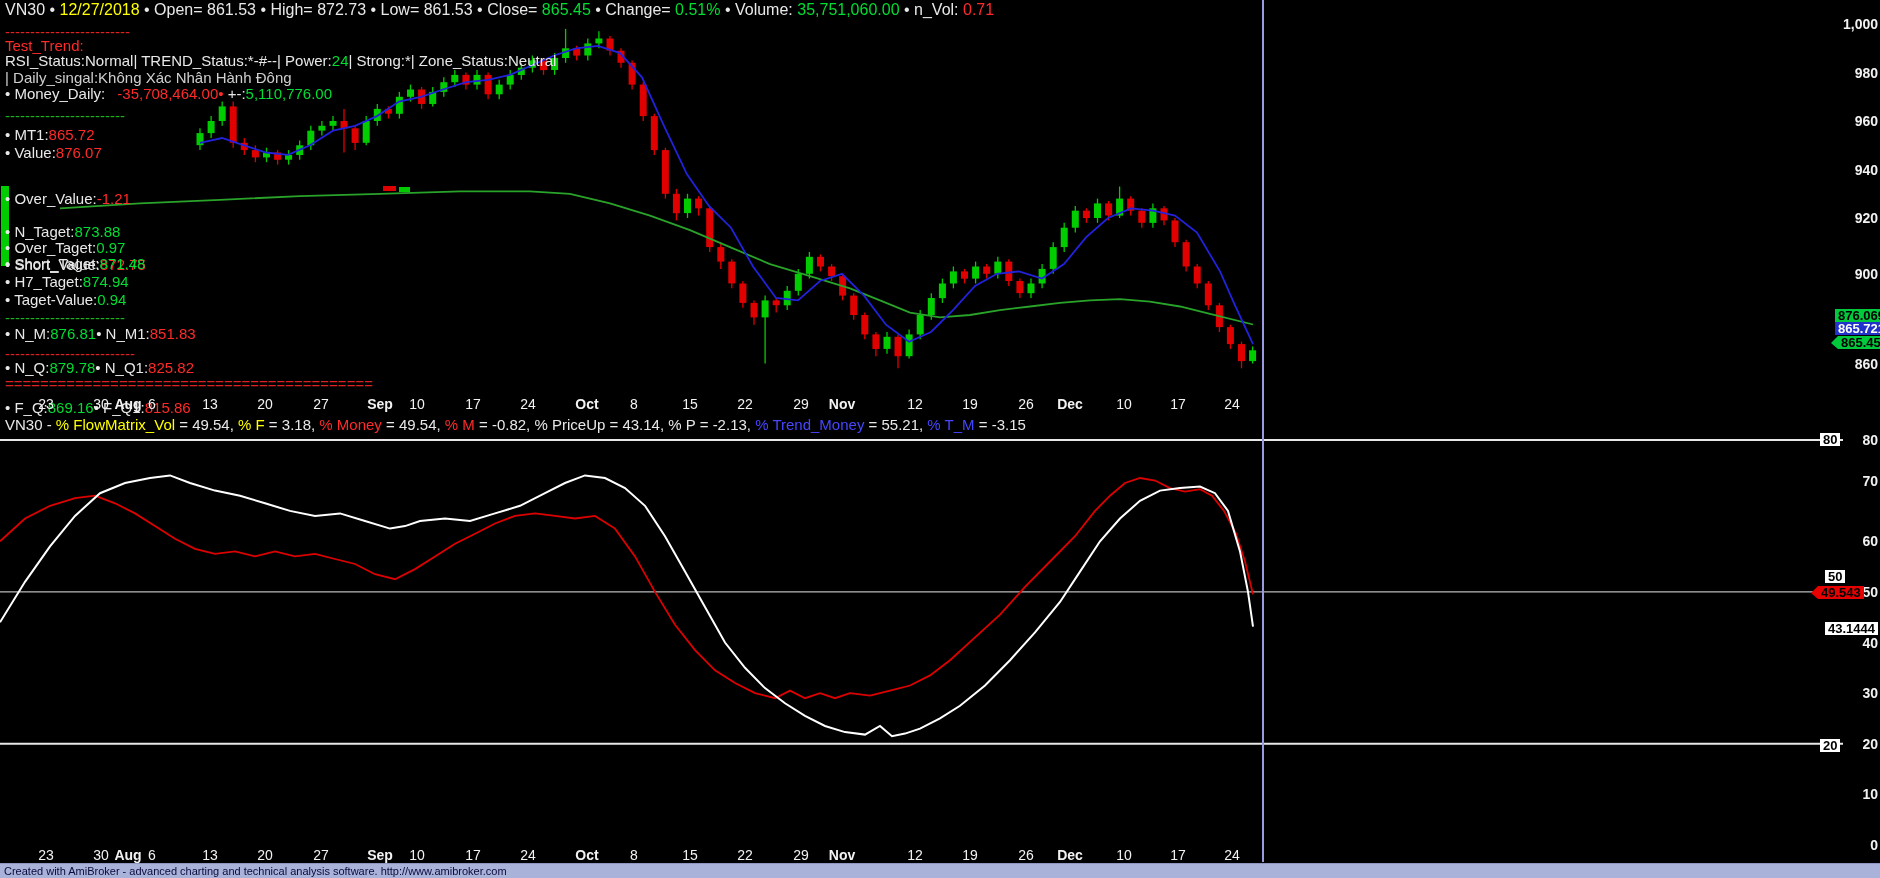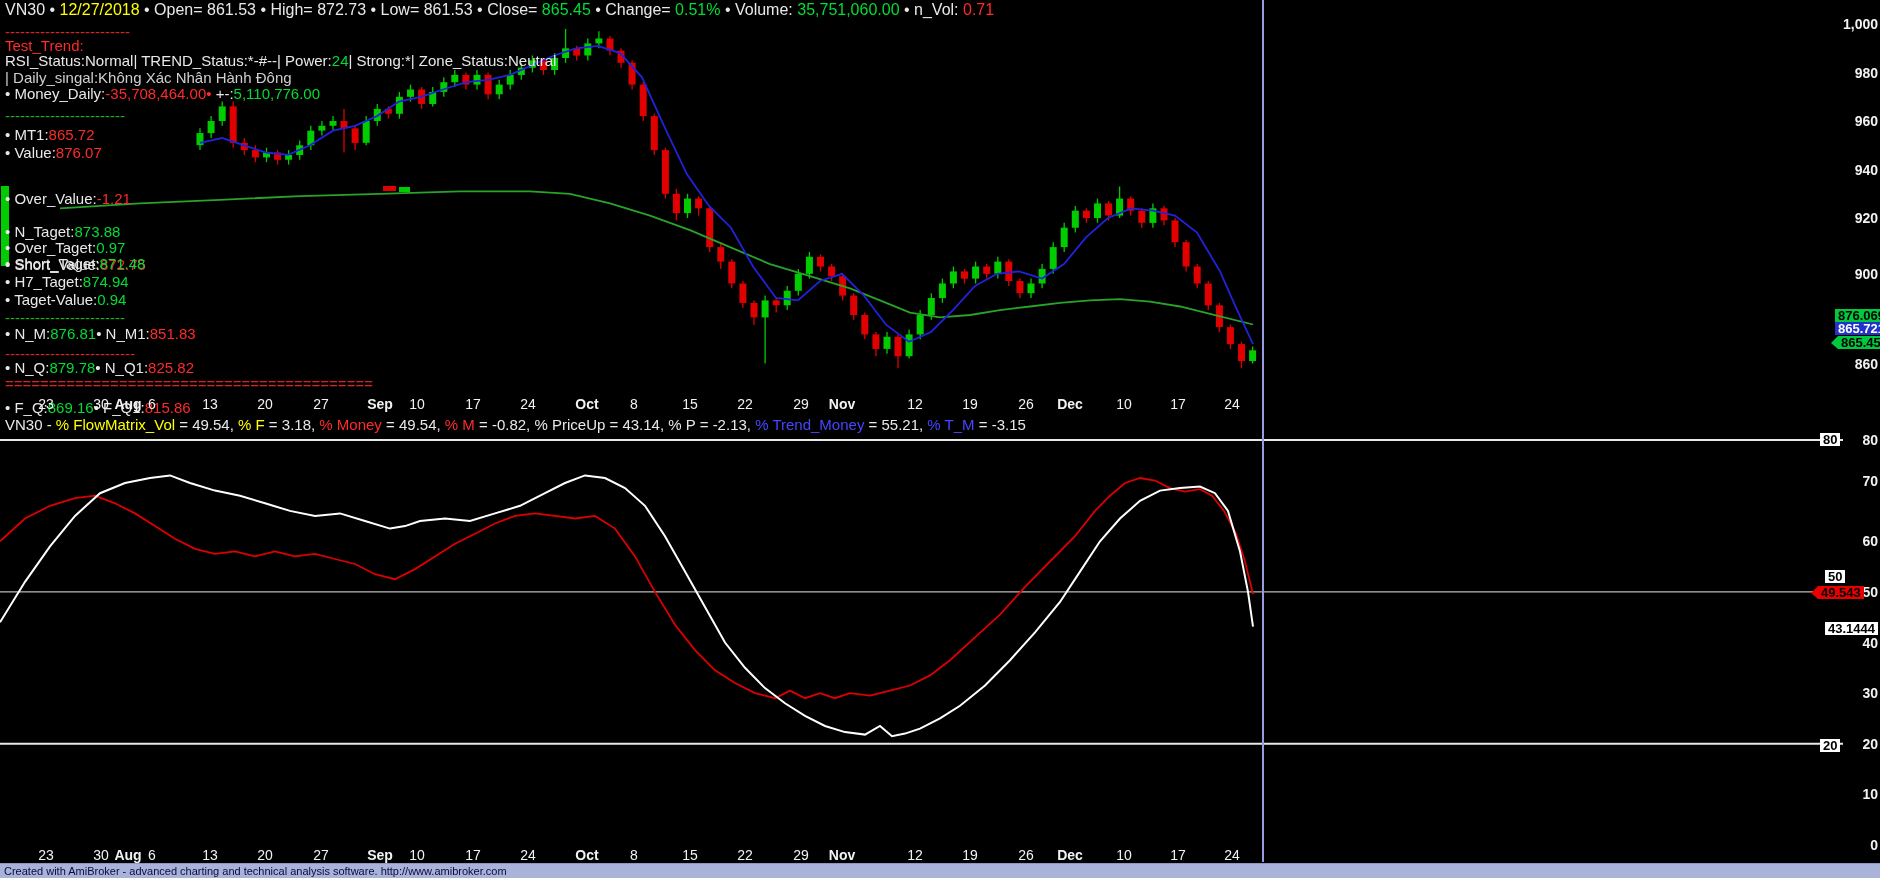--- a/index.html
+++ b/index.html
@@ -230,21 +230,21 @@
       <polyline points="0,541.3 25,518.5 50,505.8 75,498.2 95,495.7 115,503.3 135,513.4 155,526.1 175,538.7 195,548.8 215,553.9 235,551.4 255,556.4 275,551.4 295,556.4 315,553.9 335,559.0 355,564.0 375,574.2 395,579.2 415,569.1 435,556.4 455,543.8 475,533.7 495,523.5 515,515.9 535,513.4 555,515.9 575,518.5 595,515.9 615,528.6 635,556.4 655,591.9 675,624.8 695,650.1 715,670.3 735,683.0 755,693.1 775,698.2 790,690.6 805,698.2 820,693.1 835,698.2 850,693.1 870,695.7 890,690.6 910,685.5 930,675.4 950,660.2 975,637.4 1000,614.7 1025,586.8 1050,561.5 1075,536.2 1095,510.9 1110,495.7 1125,483.0 1140,478.0 1155,480.5 1170,488.1 1185,491.6 1200,489.1 1212,495.7 1224,510.9 1236,533.7 1245,561.5 1253,594.2" fill="none" stroke="#dd0000" stroke-width="1.8"></polyline>
       <polyline points="0,622.3 25,581.8 50,546.3 75,515.9 100,493.2 125,483.0 150,478.0 170,475.4 190,483.0 215,490.6 240,495.7 265,503.3 290,510.9 315,515.9 340,513.4 365,521.0 390,528.6 405,526.1 420,521.0 445,518.5 470,521.0 495,513.4 520,505.8 545,493.2 565,483.0 585,475.4 605,478.0 625,488.1 645,505.8 665,536.2 685,571.6 705,607.1 725,642.5 745,667.8 765,688.1 785,703.3 805,715.9 825,726.0 845,732.1 865,734.6 880,726.0 892,736.2 905,733.6 920,728.6 940,718.4 960,705.8 985,685.5 1010,660.2 1035,632.4 1060,602.0 1080,571.6 1100,541.3 1120,518.5 1140,500.8 1160,490.6 1180,488.1 1200,486.6 1215,493.2 1228,510.9 1240,551.4 1248,591.9 1253,626.6" fill="none" stroke="#ffffff" stroke-width="2"></polyline>
       <line x1="1263" y1="0" x2="1263" y2="862" stroke="#9a9ae0" stroke-width="2"></line>
     </svg>
   <div id="title-bar"><span style="color: rgb(232, 232, 232);">VN30 </span><span style="color: rgb(232, 232, 232);">• </span><span style="color: rgb(255, 255, 0);">12/27/2018</span><span style="color: rgb(232, 232, 232);"> • Open= 861.53 • High= 872.73 • Low= 861.53 • Close= </span><span style="color: rgb(0, 221, 51);">865.45</span><span style="color: rgb(232, 232, 232);"> • Change= </span><span style="color: rgb(0, 221, 51);">0.51%</span><span style="color: rgb(232, 232, 232);"> • Volume: </span><span style="color: rgb(0, 221, 51);">35,751,060.00</span><span style="color: rgb(232, 232, 232);"> • n_Vol: </span><span style="color: rgb(255, 42, 42);">0.71</span></div>
   <div id="overlay-text">
       <div class="ovline" style="top: 24px;"><span style="color: rgb(221, 34, 34);">-------------------------</span></div>
       <div class="ovline" style="top: 38px;"><span style="color: rgb(255, 42, 42);">Test_Trend:</span></div>
       <div class="ovline" style="top: 53px;"><span style="color: rgb(232, 232, 232);">RSI_Status:Normal| TREND_Status:*-#--| Power:</span><span style="color: rgb(0, 221, 51);">24</span><span style="color: rgb(232, 232, 232);">| Strong:*| Zone_Status:Neutral</span></div>
       <div class="ovline" style="top: 70px;"><span style="color: rgb(207, 207, 207);">| Daily_singal:Không Xác Nhân Hành Đông</span></div>
-      <div class="ovline" style="top: 86px;"><span style="color: rgb(232, 232, 232);">• Money_Daily:</span><span style="color: rgb(255, 42, 42);">-35,708,464.00</span><span style="color: rgb(255, 42, 42);">• </span><span style="color: rgb(232, 232, 232);">+-:</span><span style="color: rgb(0, 221, 51);">5,110,776.00</span></div>
+      <div class="ovline" style="top: 86px;"><span style="color: rgb(232, 232, 232);">• Money_Daily:</span><span style="color: rgb(255, 42, 42); margin-left: 12px;">-35,708,464.00</span><span style="color: rgb(255, 42, 42);">• </span><span style="color: rgb(232, 232, 232);">+-:</span><span style="color: rgb(0, 221, 51);">5,110,776.00</span></div>
       <div class="ovline" style="top: 108px;"><span style="color: rgb(31, 175, 31);">------------------------</span></div>
       <div class="ovline" style="top: 127px;"><span style="color: rgb(232, 232, 232);">• MT1:</span><span style="color: rgb(255, 42, 42);">865.72</span></div>
       <div class="ovline" style="top: 145px;"><span style="color: rgb(232, 232, 232);">• Value:</span><span style="color: rgb(255, 42, 42);">876.07</span></div>
       <div class="ovline" style="top: 191px;"><span style="color: rgb(232, 232, 232);">• Over_Value:</span><span style="color: rgb(255, 42, 42);">-1.21</span></div>
       <div class="ovline" style="top: 209px; margin-top: 48px;"><span style="color: rgb(232, 232, 232);">• Short_Value:</span><span style="color: rgb(255, 42, 42);">872.75</span></div>
       <div class="ovline" style="top: 224px;"><span style="color: rgb(232, 232, 232);">• N_Taget:</span><span style="color: rgb(0, 221, 51);">873.88</span></div>
       <div class="ovline" style="top: 240px;"><span style="color: rgb(232, 232, 232);">• Over_Taget:</span><span style="color: rgb(0, 221, 51);">0.97</span></div>
       <div class="ovline" style="top: 256px;"><span style="color: rgb(232, 232, 232);">• Short_Taget:</span><span style="color: rgb(0, 221, 51);">871.48</span></div>
       <div class="ovline" style="top: 274px;"><span style="color: rgb(232, 232, 232);">• H7_Taget:</span><span style="color: rgb(0, 221, 51);">874.94</span></div>
       <div class="ovline" style="top: 292px;"><span style="color: rgb(232, 232, 232);">• Taget-Value:</span><span style="color: rgb(0, 221, 51);">0.94</span></div>

